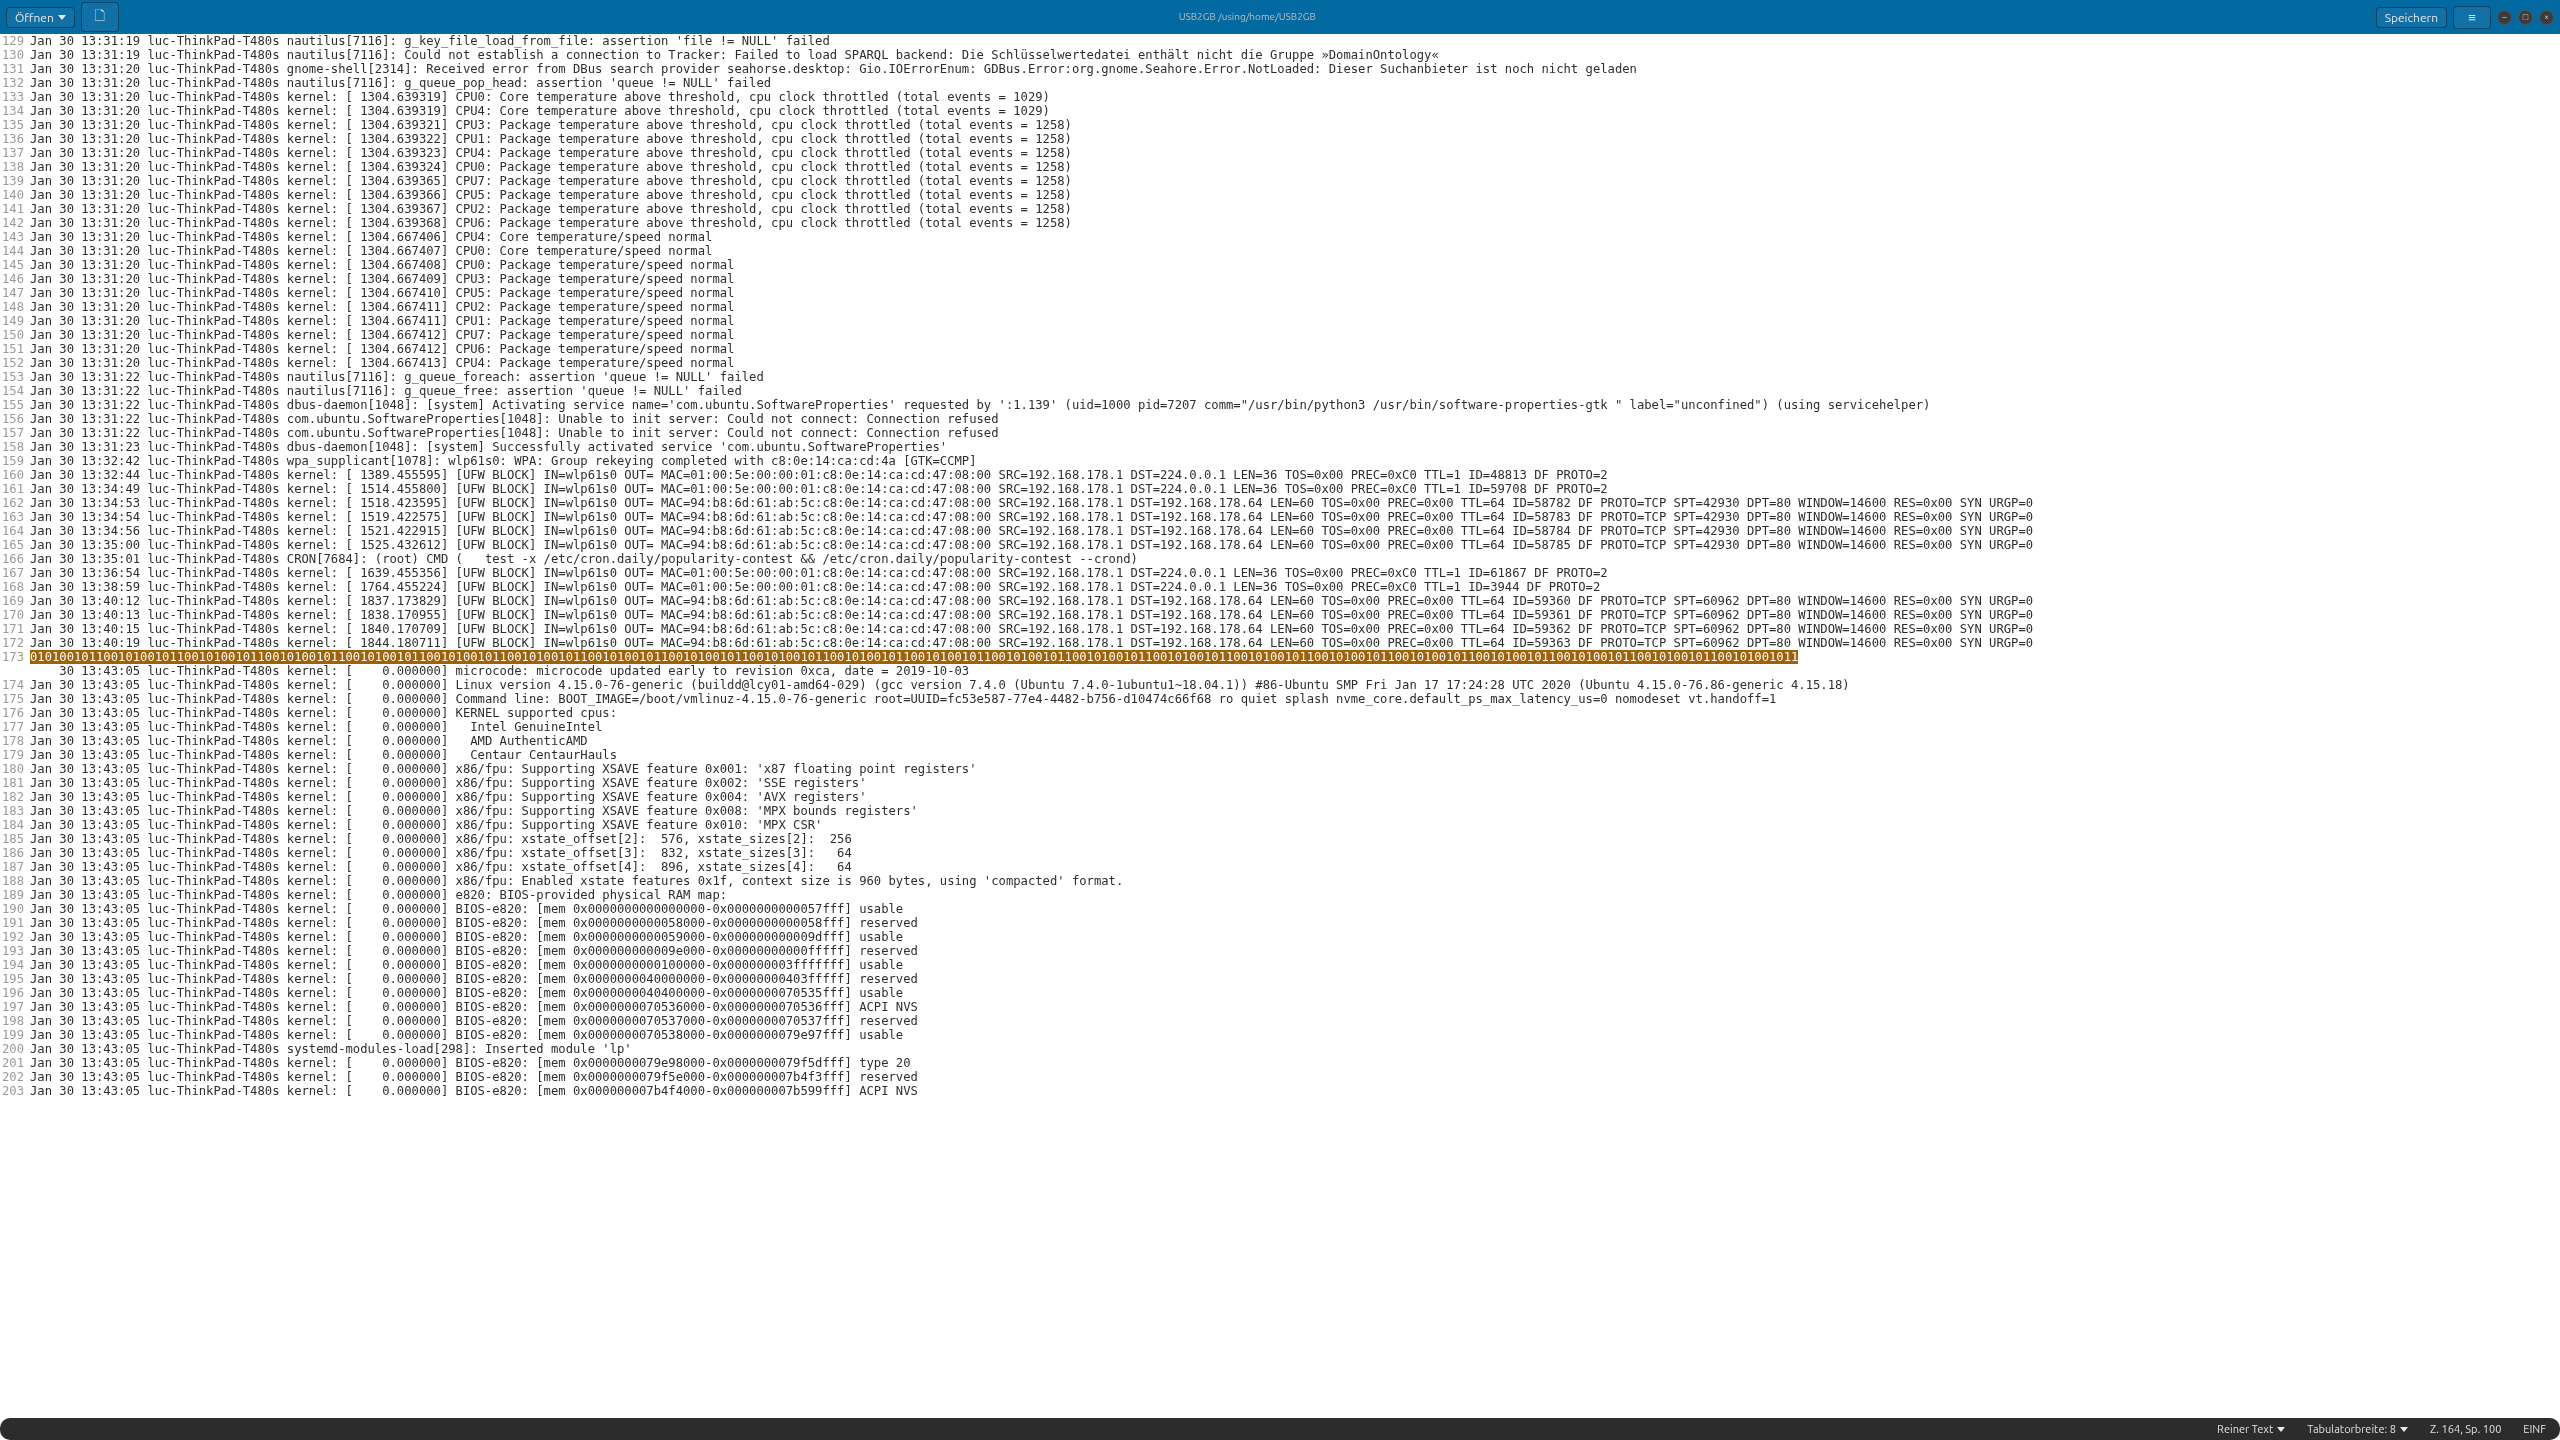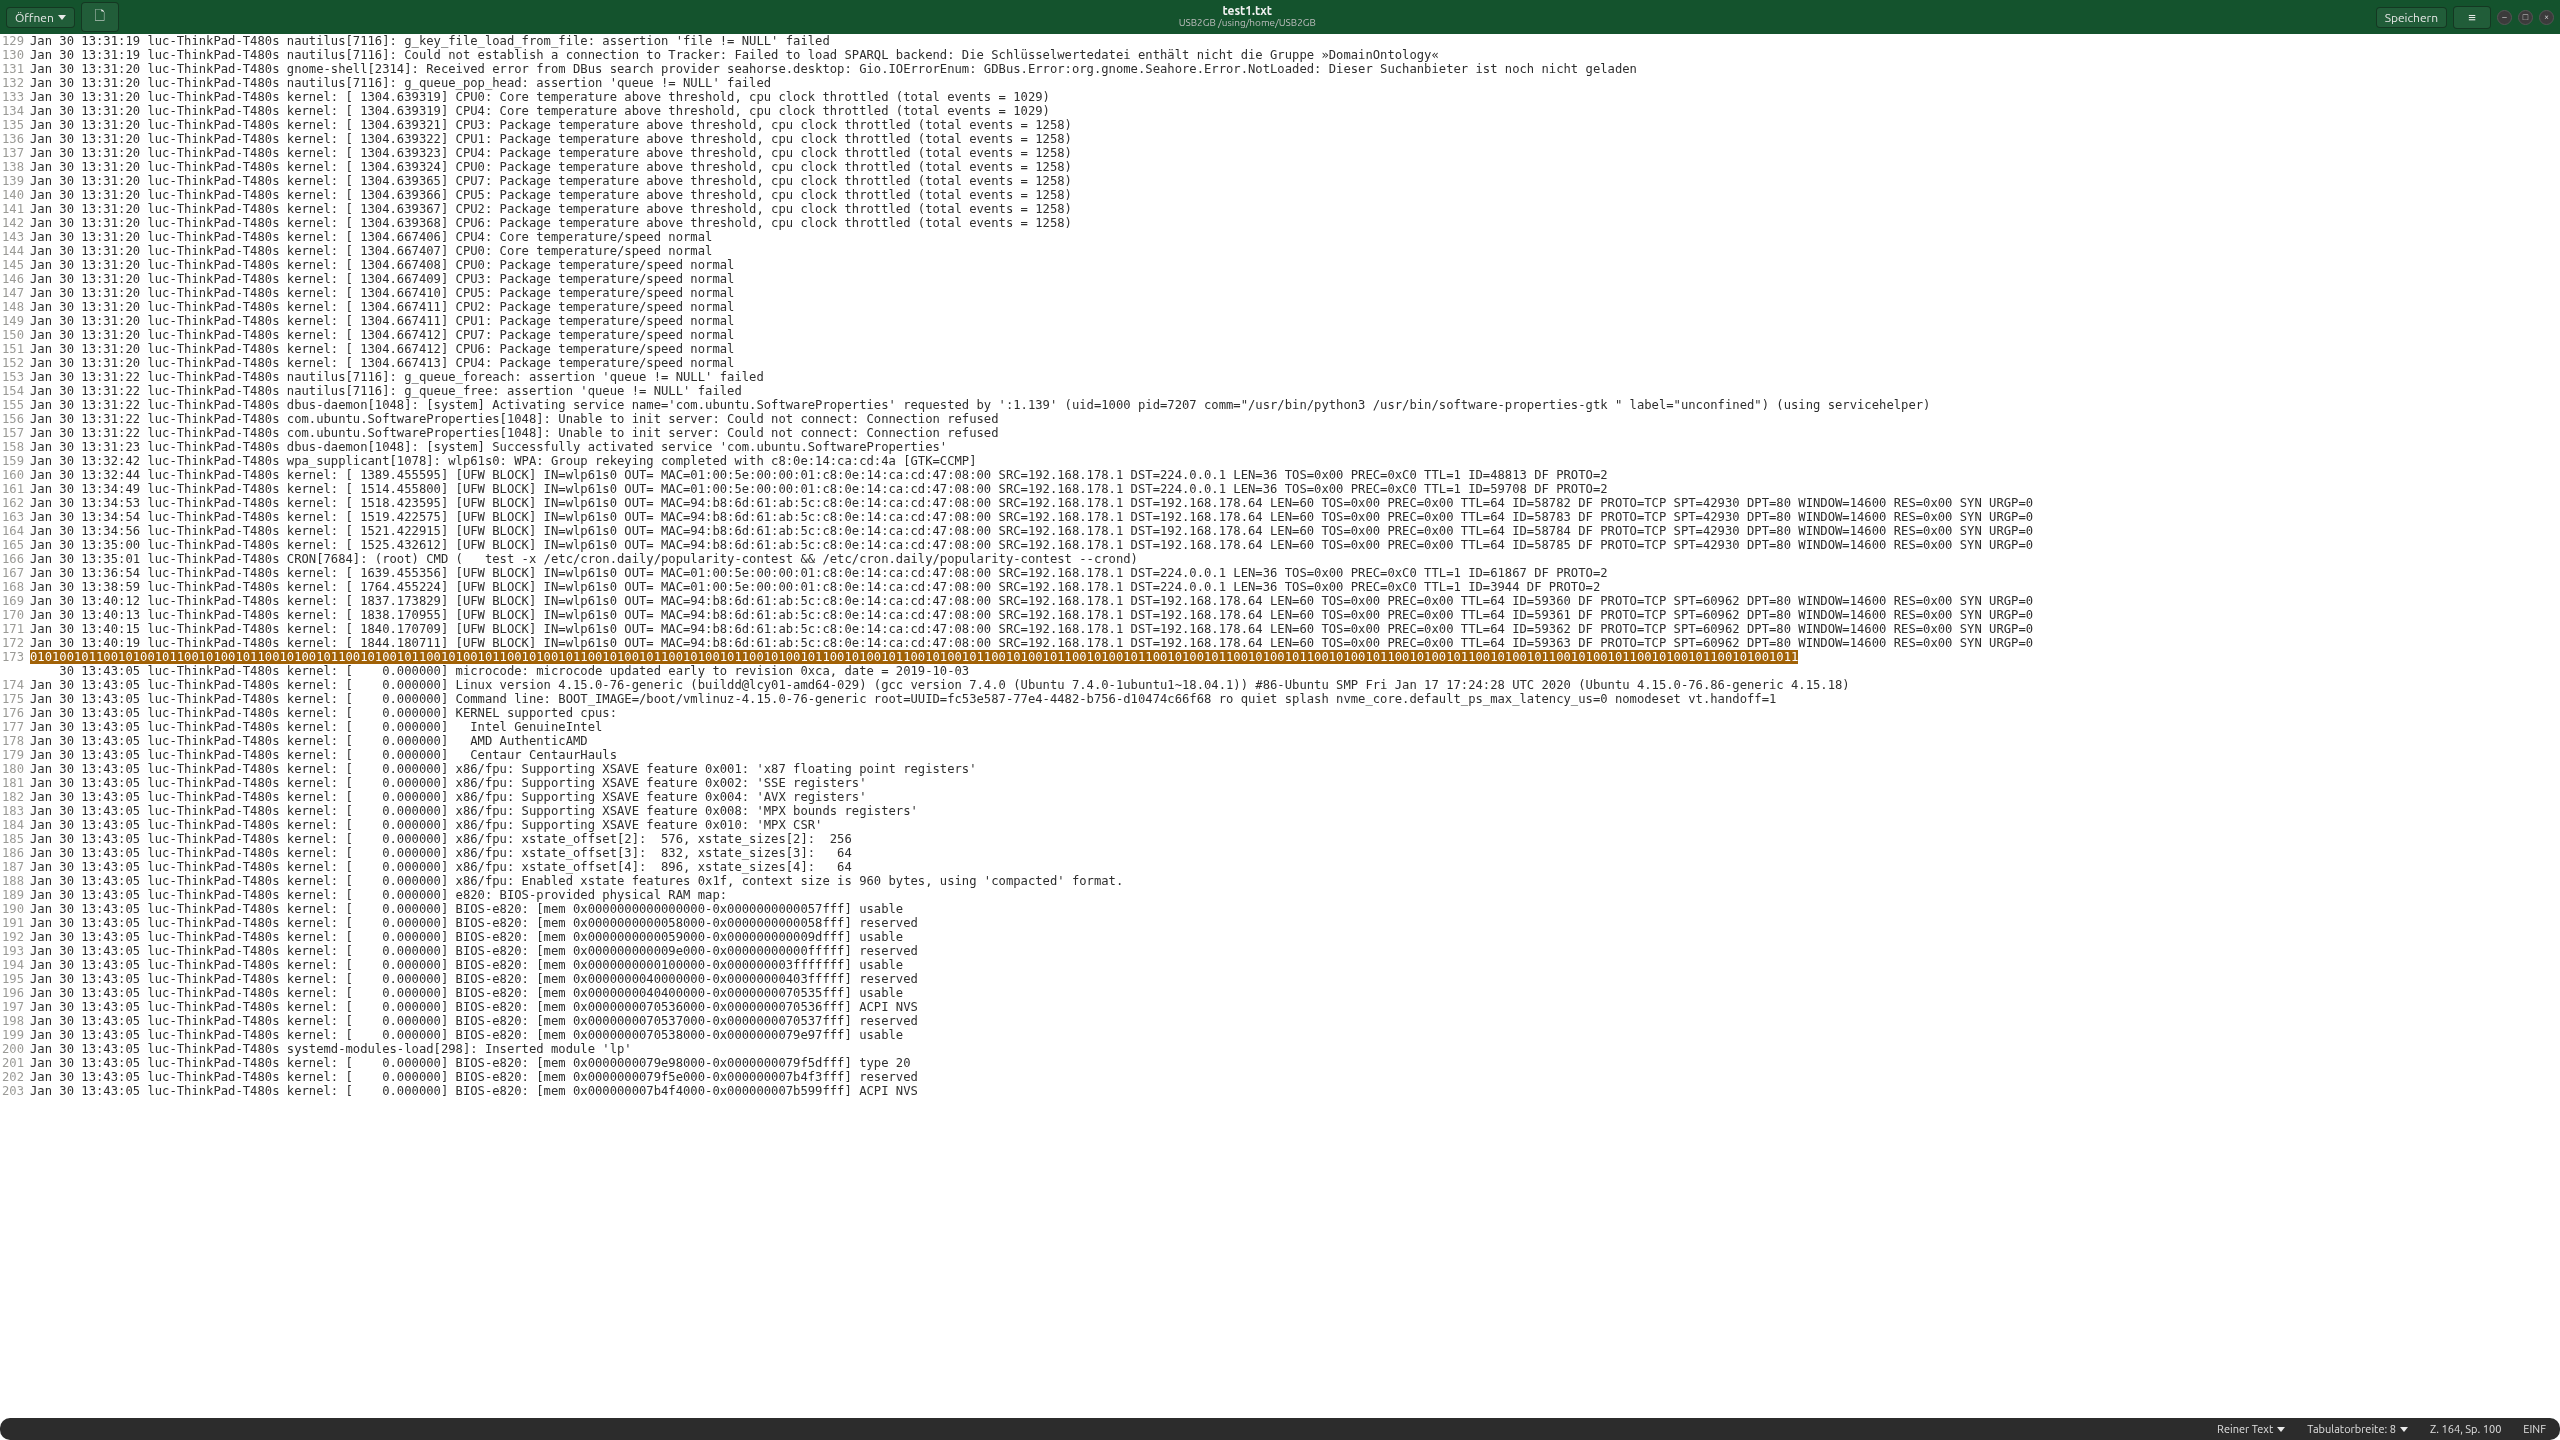--- a/index.html
+++ b/index.html
@@ -5,21 +5,21 @@
   * { margin: 0; padding: 0; box-sizing: border-box; }
   html, body { width: 100%; height: 100%; overflow: hidden; }
   body {
     font-family: "Ubuntu", "Cantarell", sans-serif;
     background: #fff;
     color: #2e3436;
     font-size: 12px;
   }
   .headerbar {
     height: 34px;
-    background: #14532d;
+    background: #0369a1;
     color: #e6e6e6;
     display: flex;
     align-items: center;
     padding: 0 6px;
     gap: 6px;
     user-select: none;
   }
   .hb-left, .hb-right { display: flex; align-items: center; gap: 6px; }
   .hb-center { flex: 1; text-align: center; line-height: 1.05; }
   .hb-title { font-size: 12px; font-weight: 600; color: #f2f2f2; }
@@ -106,21 +106,20 @@
   <div class="hb-left">
     <div class="hb-btn">
       <span>Öffnen</span>
       <span class="arrow-down"></span>
     </div>
     <div class="hb-btn">
       <span class="hb-icon">🗋</span>
     </div>
   </div>
   <div class="hb-center">
-    <div class="hb-title">test1.txt</div>
     <div class="hb-sub">USB2GB /using/home/USB2GB</div>
   </div>
   <div class="hb-right">
     <div class="hb-btn">
       <span>Speichern</span>
     </div>
     <div class="hb-btn">
       <span class="hb-icon">≡</span>
     </div>
     <span class="winctl">–</span>

